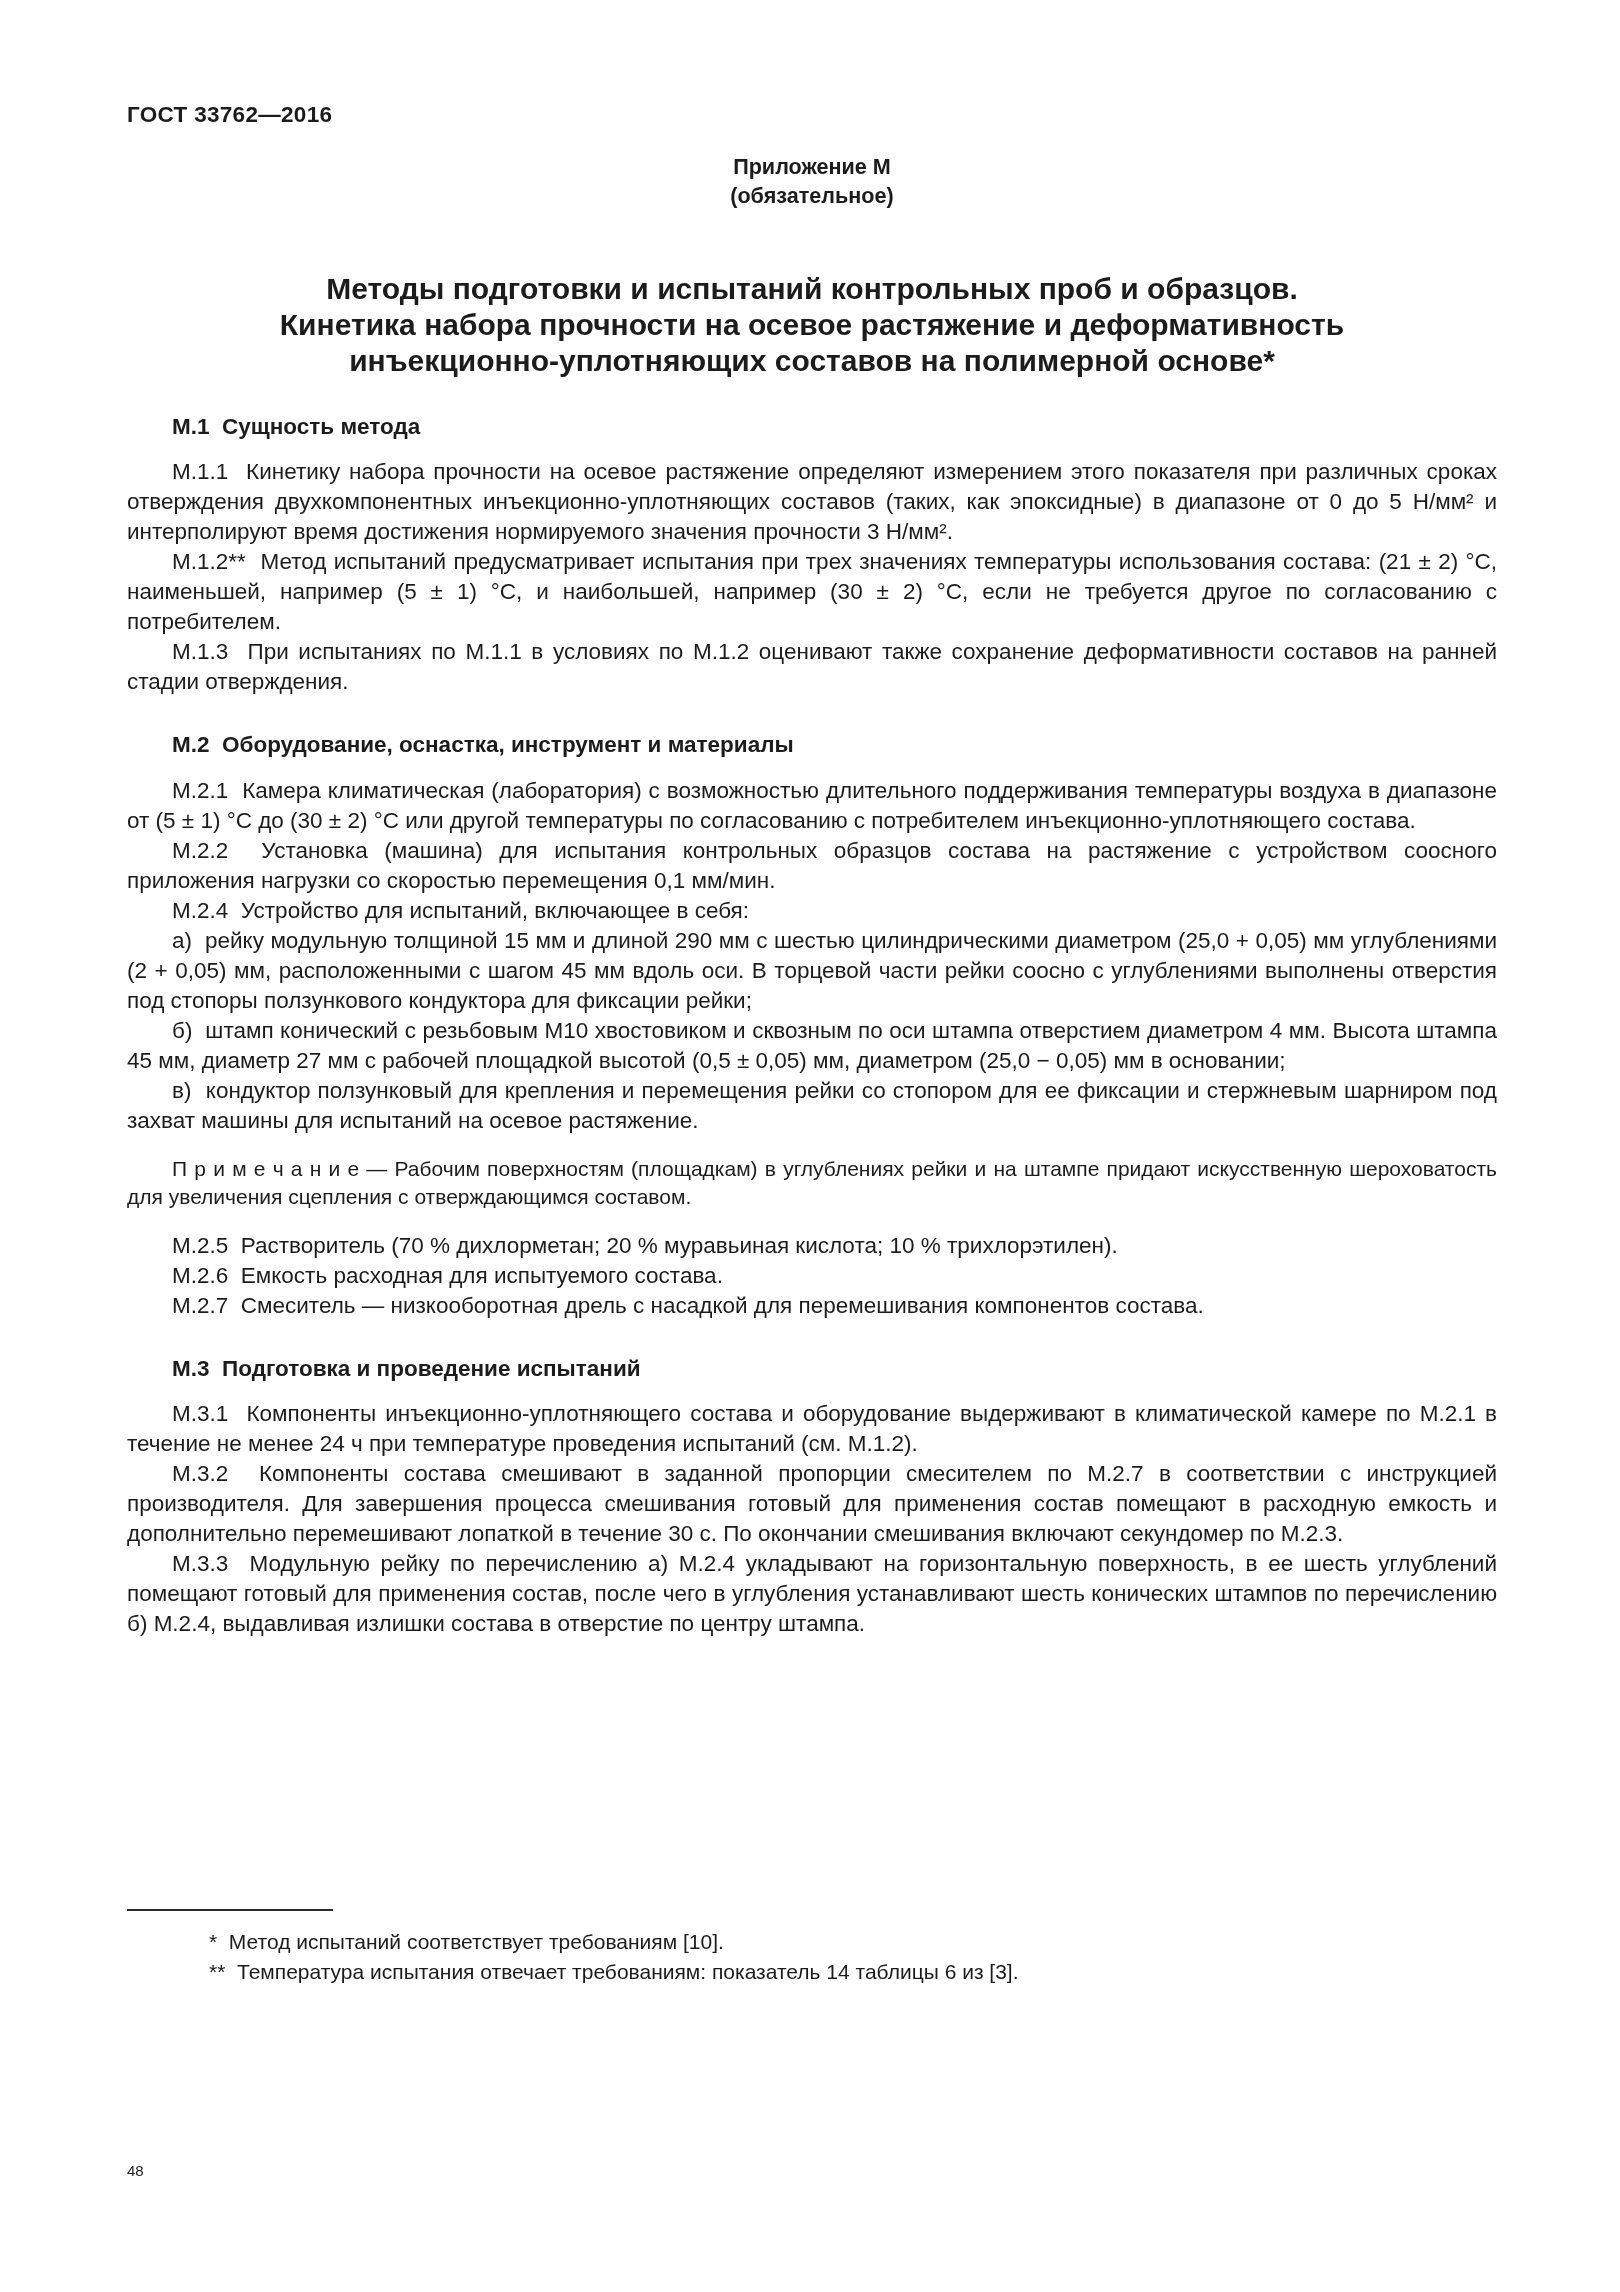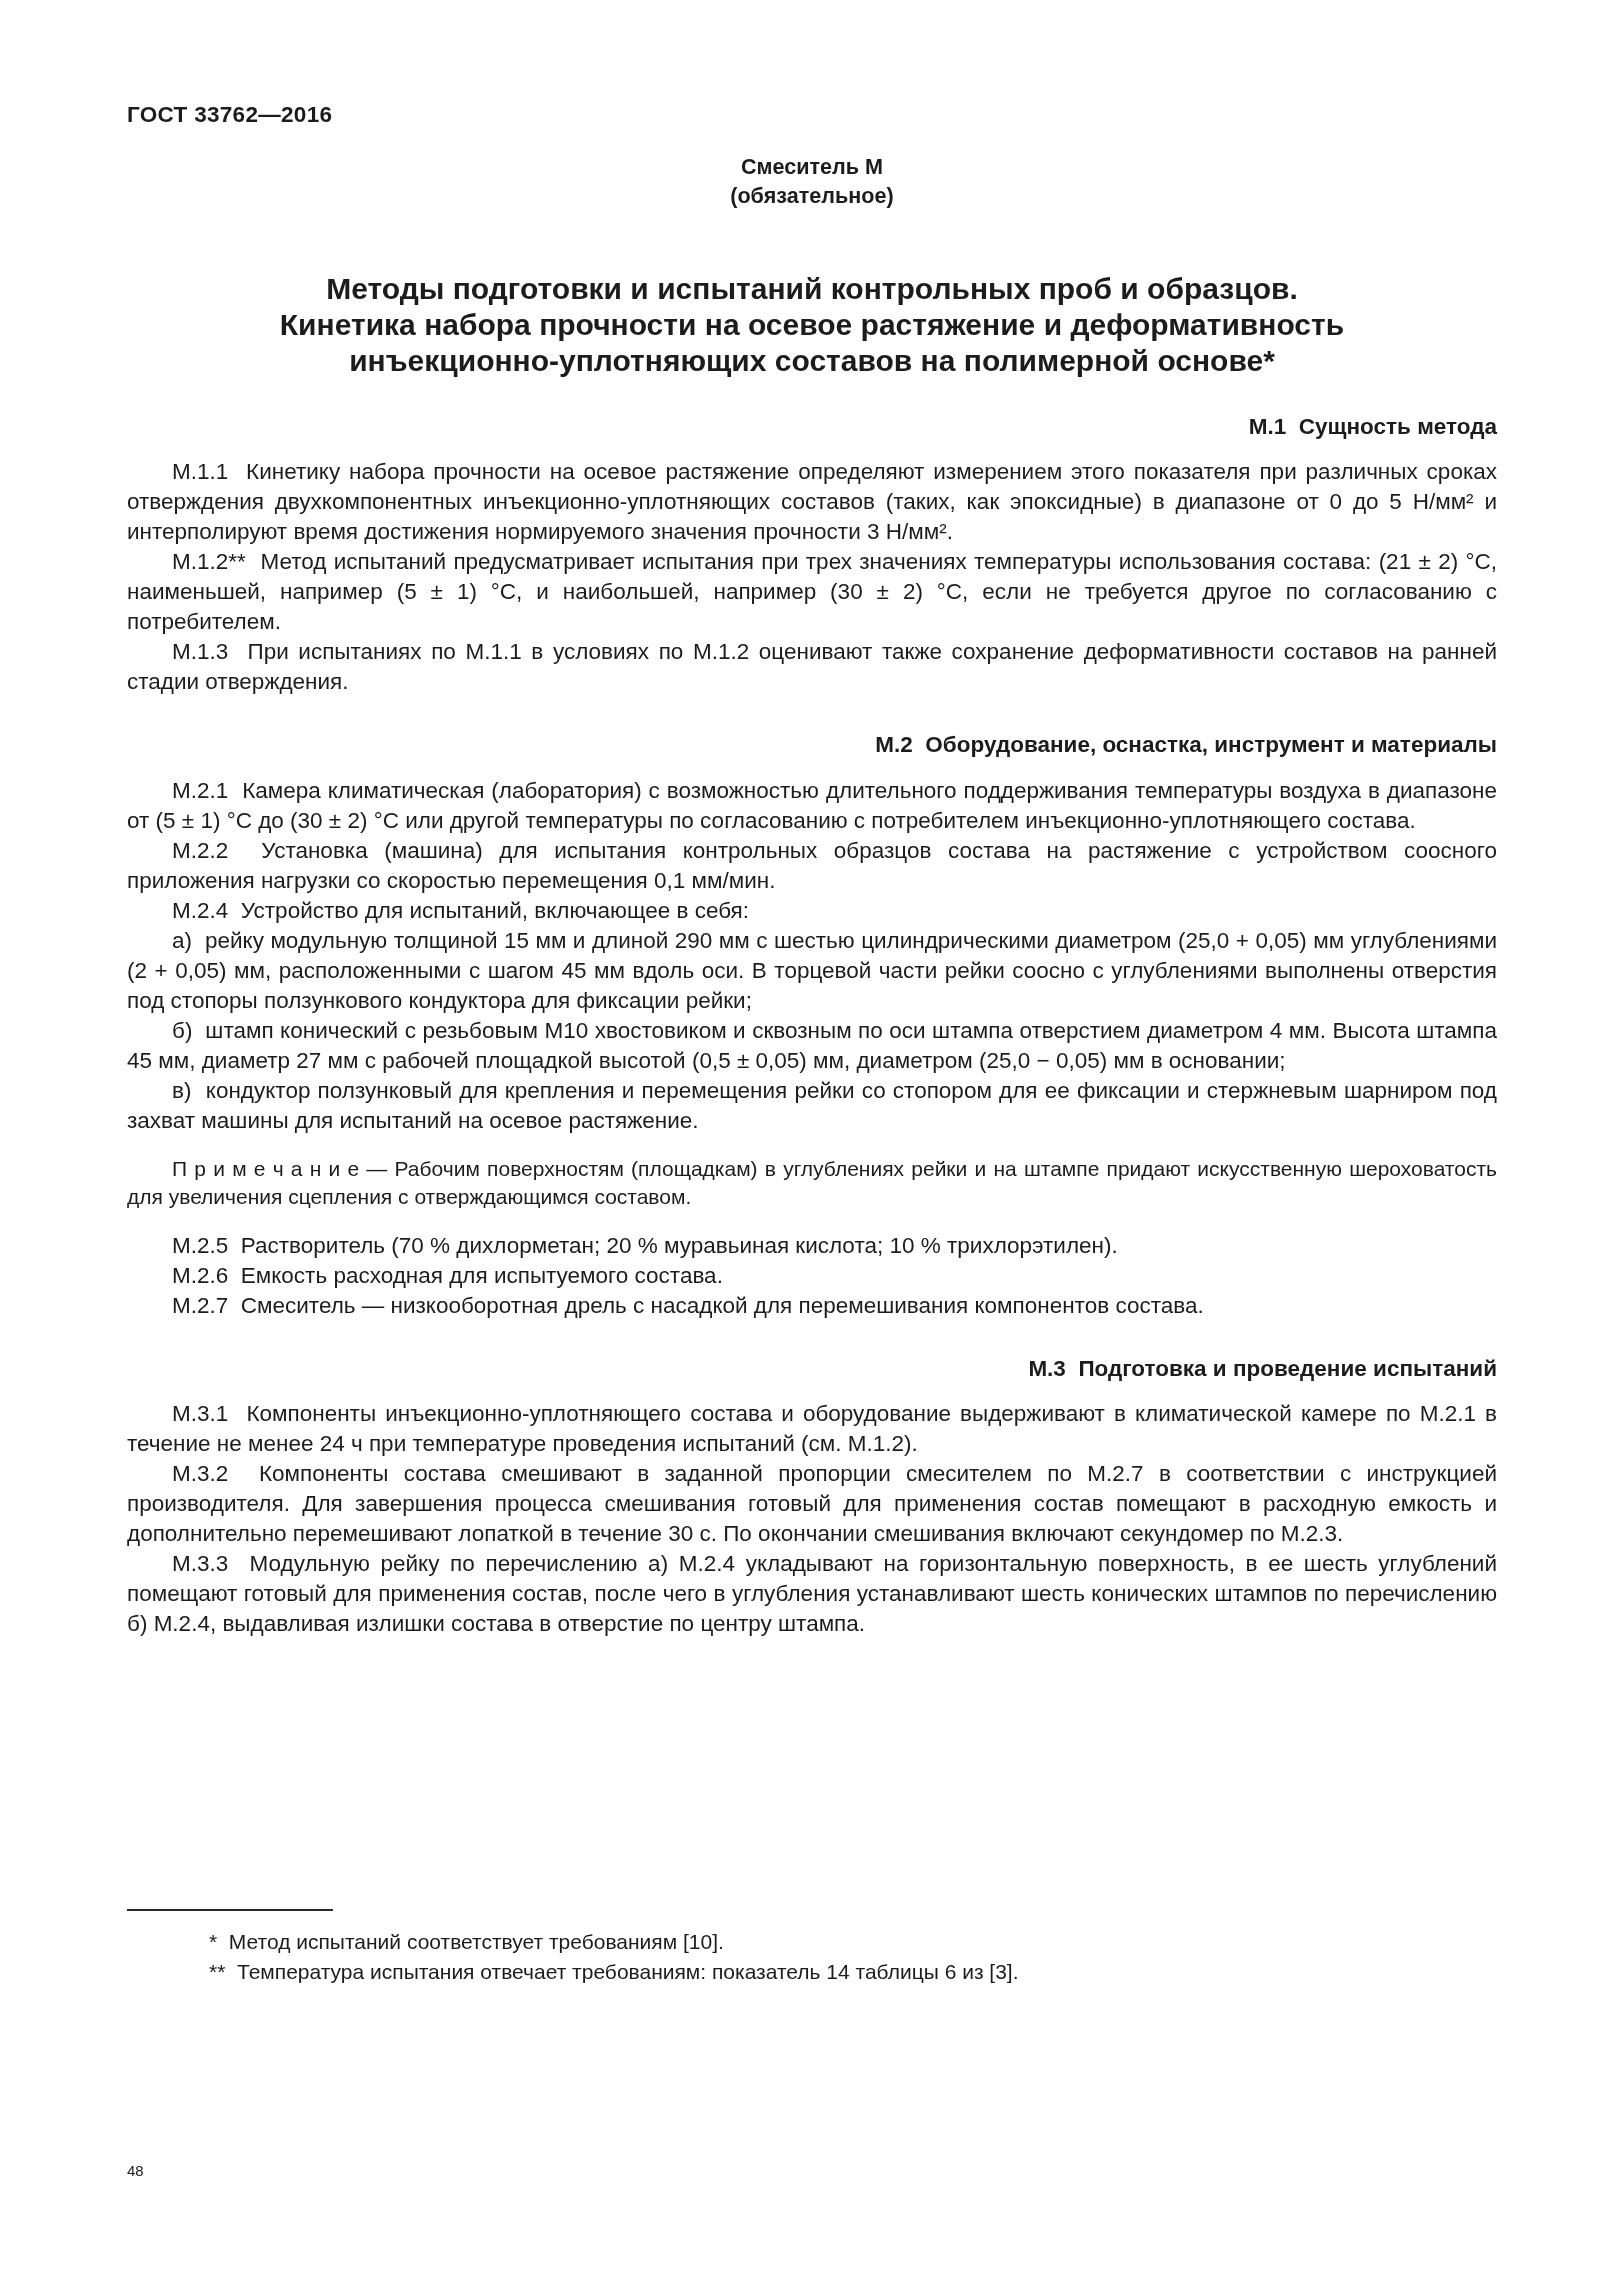--- a/index.html
+++ b/index.html
@@ -34,21 +34,20 @@
     text-align: center;
     font-weight: bold;
     font-size: 30px;
     line-height: 36px;
   }
   .section-heading {
     font-size: 22.5px;
     font-weight: bold;
     margin: 35px 0 17.6px 45px;
     padding: 0;
-    text-align: right;
   }
   .body-par {
     font-size: 22.5px;
     line-height: 30px;
     text-align: justify;
     text-indent: 45px;
     margin: 0;
   }
   .note-par {
     font-size: 21px;
@@ -84,21 +83,21 @@
   }
 </style>
 </head>
 <body>
 
 <div class="page">
 
   <div class="doc-number">ГОСТ 33762—2016</div>
 
   <div class="appendix-block">
-    <div>Смеситель М</div>
+    <div>Приложение М</div>
     <div>(обязательное)</div>
   </div>
 
   <div class="main-title">
     <div>Методы подготовки и испытаний контрольных проб и образцов.</div>
     <div>Кинетика набора прочности на осевое растяжение и деформативность</div>
     <div>инъекционно-уплотняющих составов на полимерной основе*</div>
   </div>
 
   <section>

